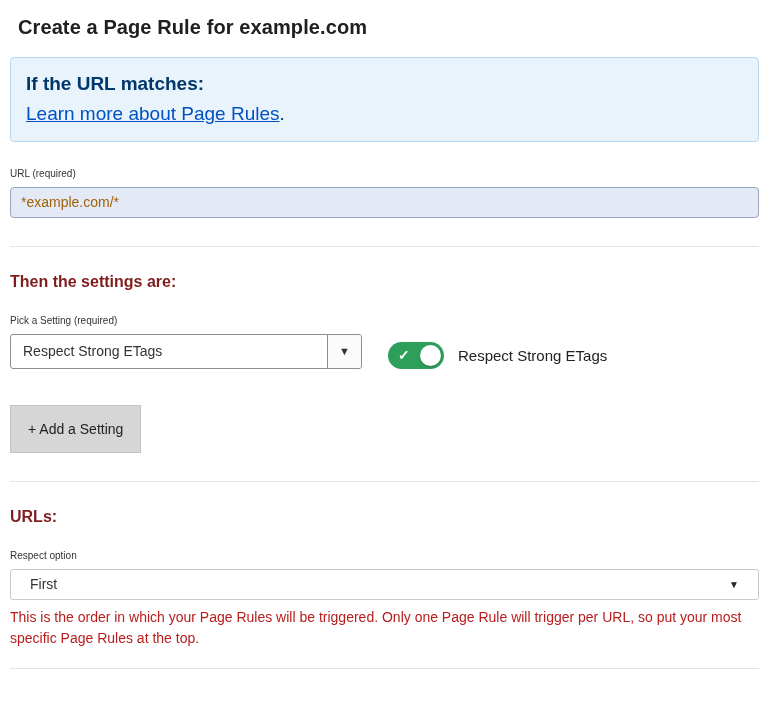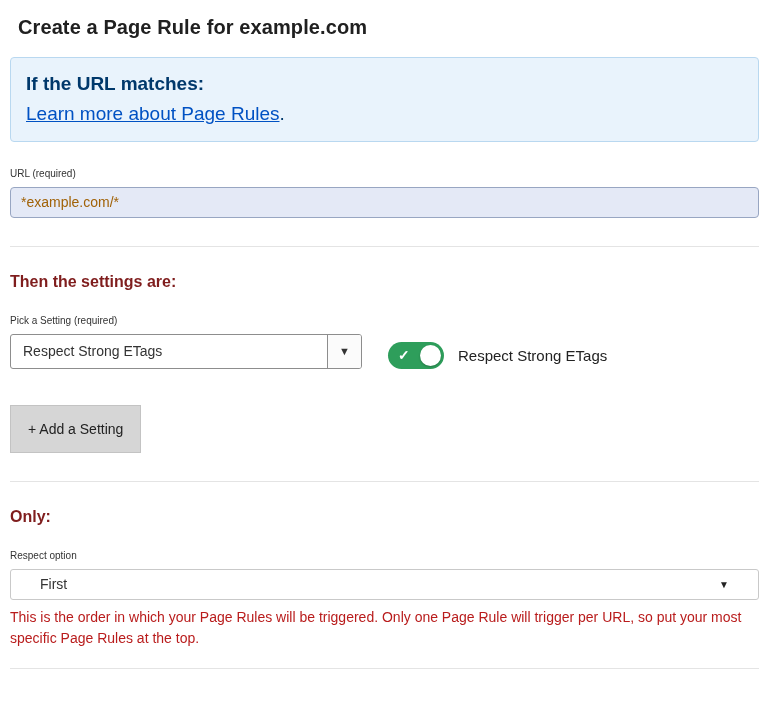--- a/index.html
+++ b/index.html
@@ -168,21 +168,21 @@
 
   .order-select {
     display: flex;
     align-items: center;
     justify-content: space-between;
     width: 100%;
     height: 31px;
     background: #ffffff;
     border: 1px solid #c9c9c9;
     border-radius: 3px;
-    padding: 0 29px;
+    padding: 0 19px;
     font-size: 14px;
     color: #333333;
     cursor: pointer;
   }
   .order-chevron {
     font-size: 10px;
     color: #222222;
   }
 
   .order-help {
@@ -234,21 +234,21 @@
       <span class="knob"></span>
     </div>
     <span class="toggle-label">Respect Strong ETags</span>
   </div>
 </div>
 
 <button class="btn btn-gray add-setting">+ Add a Setting</button>
 
 <hr class="divider">
 
-<div class="section-heading">Only:</div>
+<div class="section-heading">URLs:</div>
 
 <div class="field-label">Respect option</div>
 
 <div class="order-select">
   <span>First</span>
   <span class="order-chevron">▼</span>
 </div>
 
 <div class="order-help">This is the order in which your Page Rules will be triggered. Only one Page Rule will trigger per URL, so put your most specific Page Rules at the top.</div>
 

